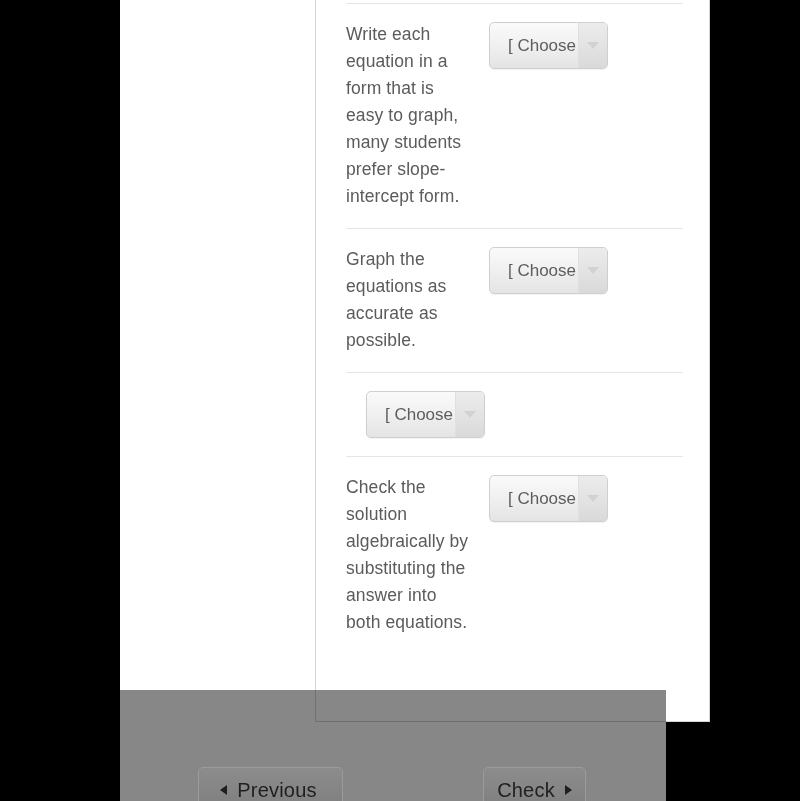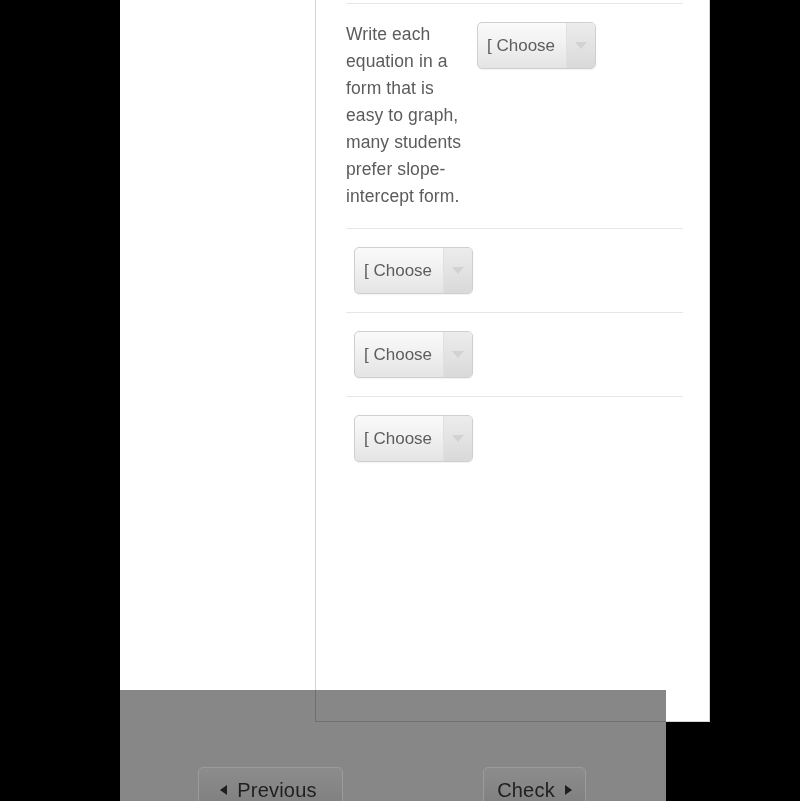--- a/index.html
+++ b/index.html
@@ -61,22 +61,23 @@
     width: 123px;
     flex: none;
     color: #5b5b5b;
     font-size: 17.5px;
     line-height: 27px;
     letter-spacing: 0.1px;
   }
 
   .q-answer {
     flex: none;
-    margin-left: 8px;
+    margin-left: 20px;
     padding-top: 1px;
+    text-align: right;
   }
 
   
   .dropdown {
     position: relative;
     width: 119px;
     height: 47px;
     border: 1px solid #cfcfcf;
     border-radius: 5px;
     background: linear-gradient(to bottom, #fafafa 0%, #f1f1f1 45%, #e4e4e4 100%);
@@ -201,46 +202,48 @@
             <div class="dropdown-arrowbox">
               <span class="arrow-down"></span>
             </div>
           </div>
         </div>
       </div>
 
       <div class="divider"></div>
 
       <div class="q-row">
-        <div class="q-answer">
-          <div class="dropdown">
-            <div class="dropdown-label">[ Choose</div>
-            <div class="dropdown-arrowbox">
-              <span class="arrow-down"></span>
-            </div>
-          </div>
-        </div>
-      </div>
-
-      <div class="divider"></div>
-
-      <div class="q-row">
-        <div class="q-answer">
-          <div class="dropdown">
-            <div class="dropdown-label">[ Choose</div>
-            <div class="dropdown-arrowbox">
-              <span class="arrow-down"></span>
-            </div>
-          </div>
-        </div>
-      </div>
-
-      <div class="divider"></div>
-
-      <div class="q-row">
+        <div class="q-text">Graph the equations as accurate as possible.</div>
+        <div class="q-answer">
+          <div class="dropdown">
+            <div class="dropdown-label">[ Choose</div>
+            <div class="dropdown-arrowbox">
+              <span class="arrow-down"></span>
+            </div>
+          </div>
+        </div>
+      </div>
+
+      <div class="divider"></div>
+
+      <div class="q-row">
+        <div class="q-answer">
+          <div class="dropdown">
+            <div class="dropdown-label">[ Choose</div>
+            <div class="dropdown-arrowbox">
+              <span class="arrow-down"></span>
+            </div>
+          </div>
+        </div>
+      </div>
+
+      <div class="divider"></div>
+
+      <div class="q-row">
+        <div class="q-text">Check the solution algebraically by substituting the answer into both equations.</div>
         <div class="q-answer">
           <div class="dropdown">
             <div class="dropdown-label">[ Choose</div>
             <div class="dropdown-arrowbox">
               <span class="arrow-down"></span>
             </div>
           </div>
         </div>
       </div>
 

